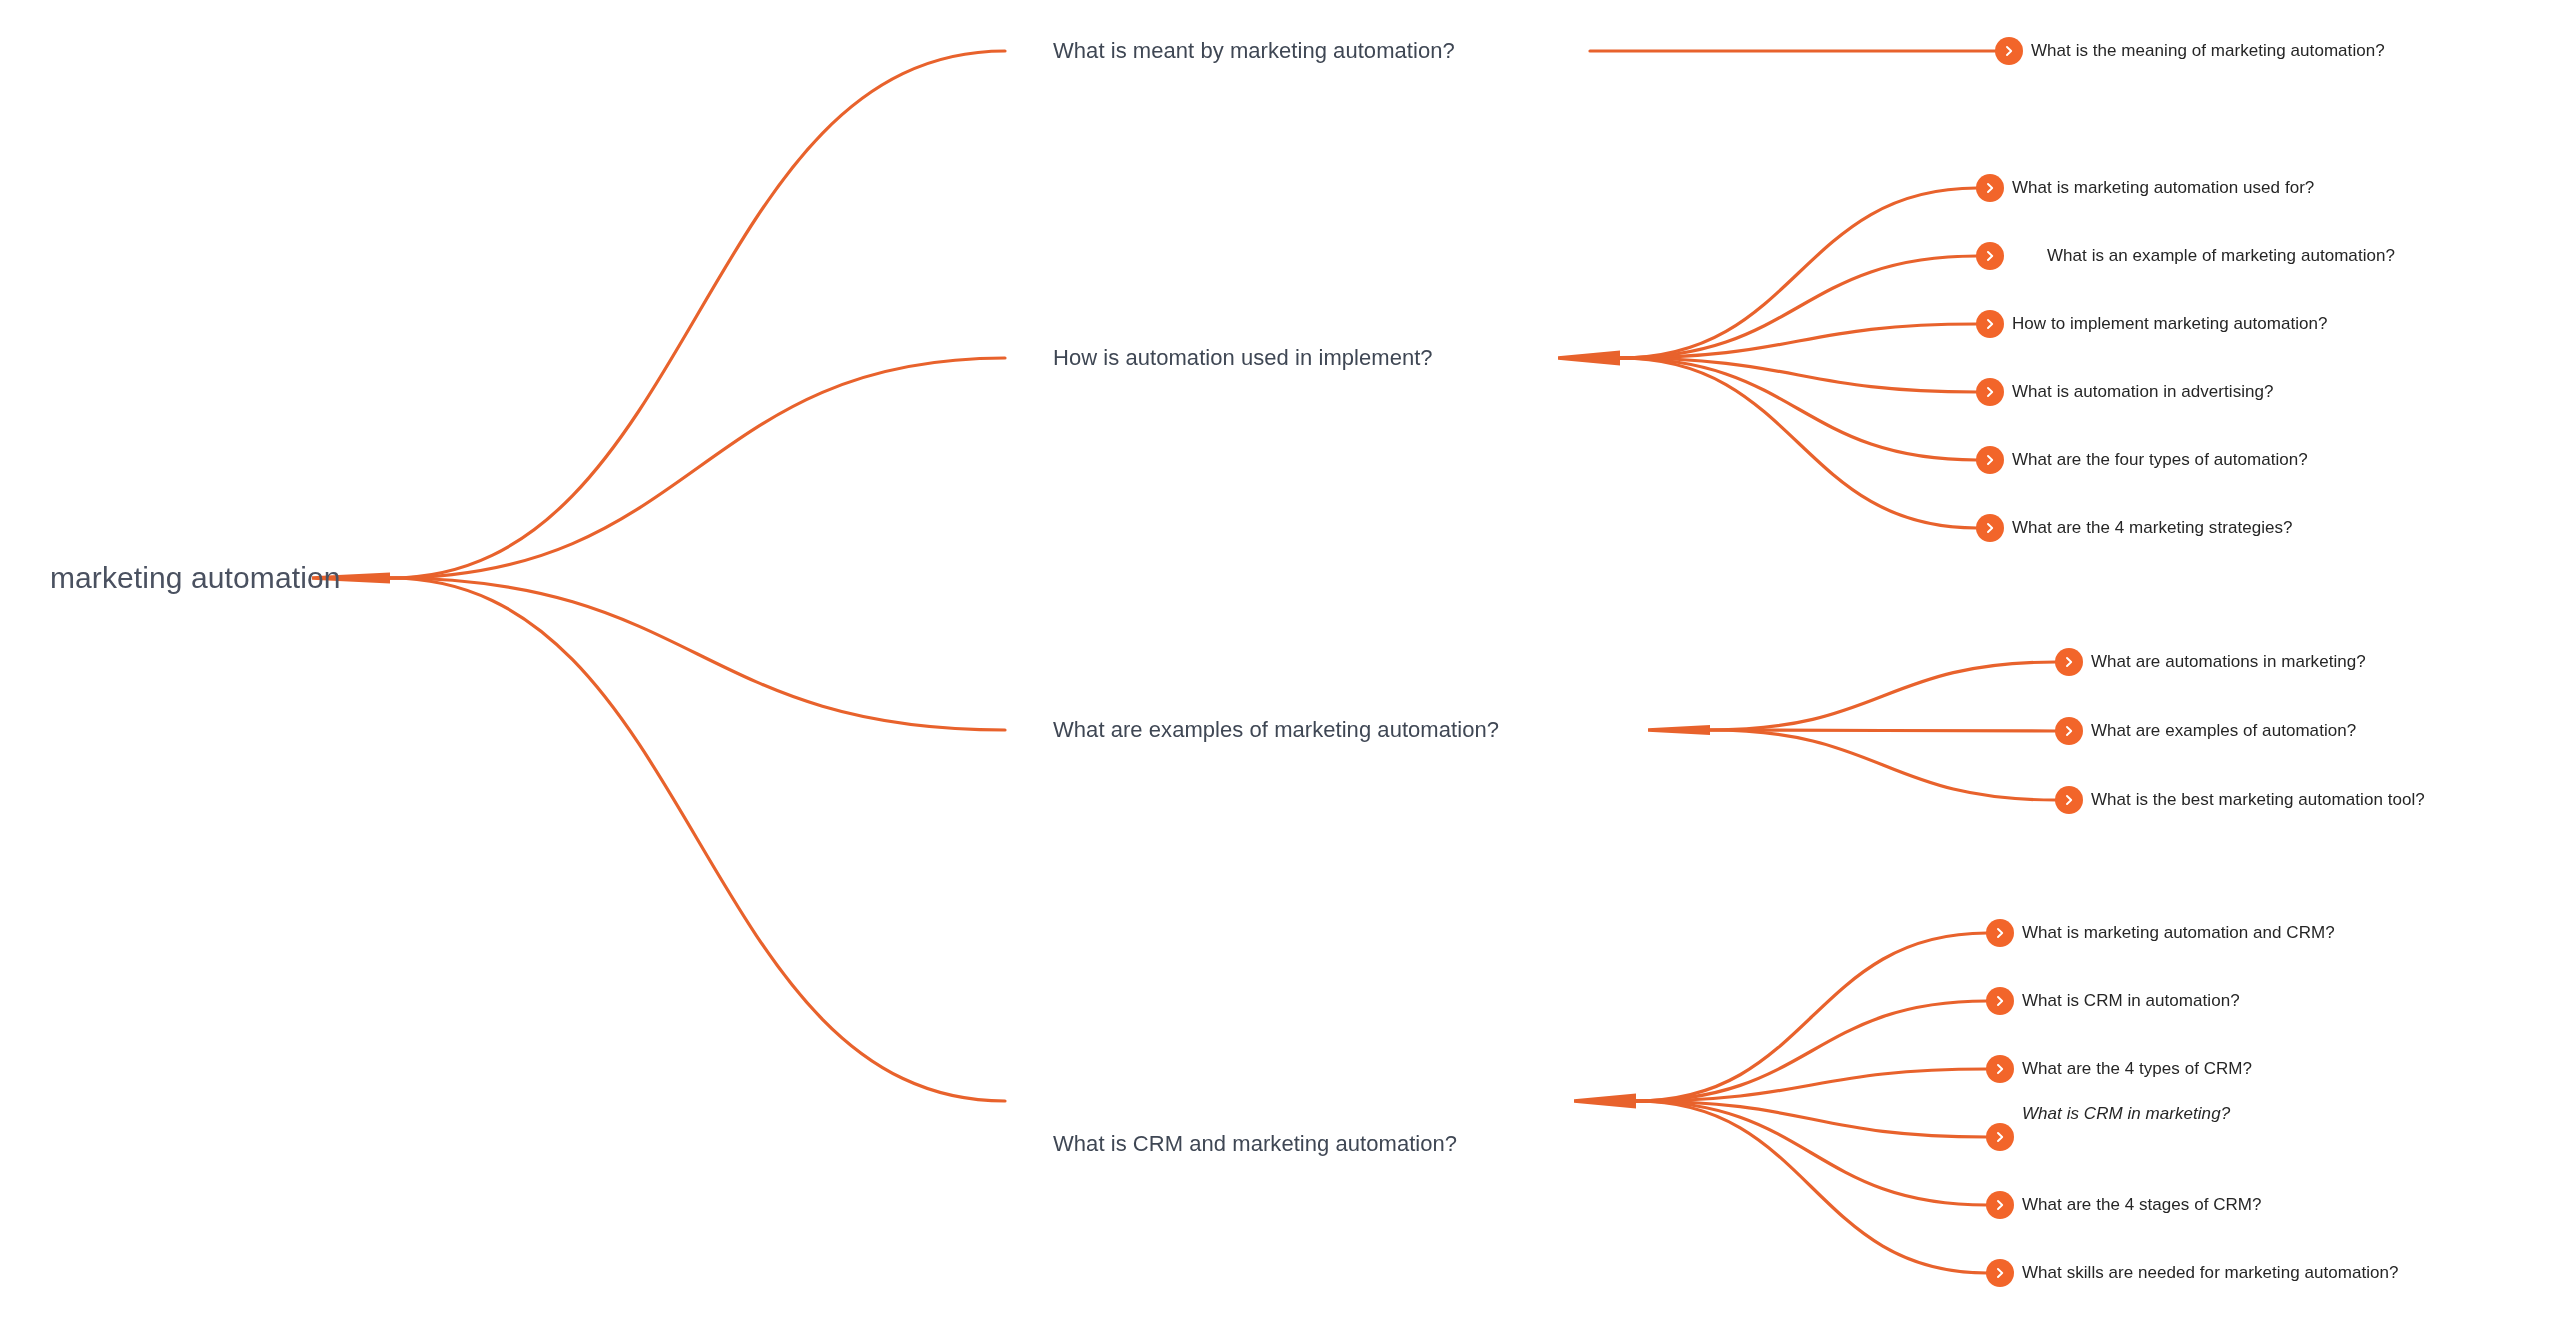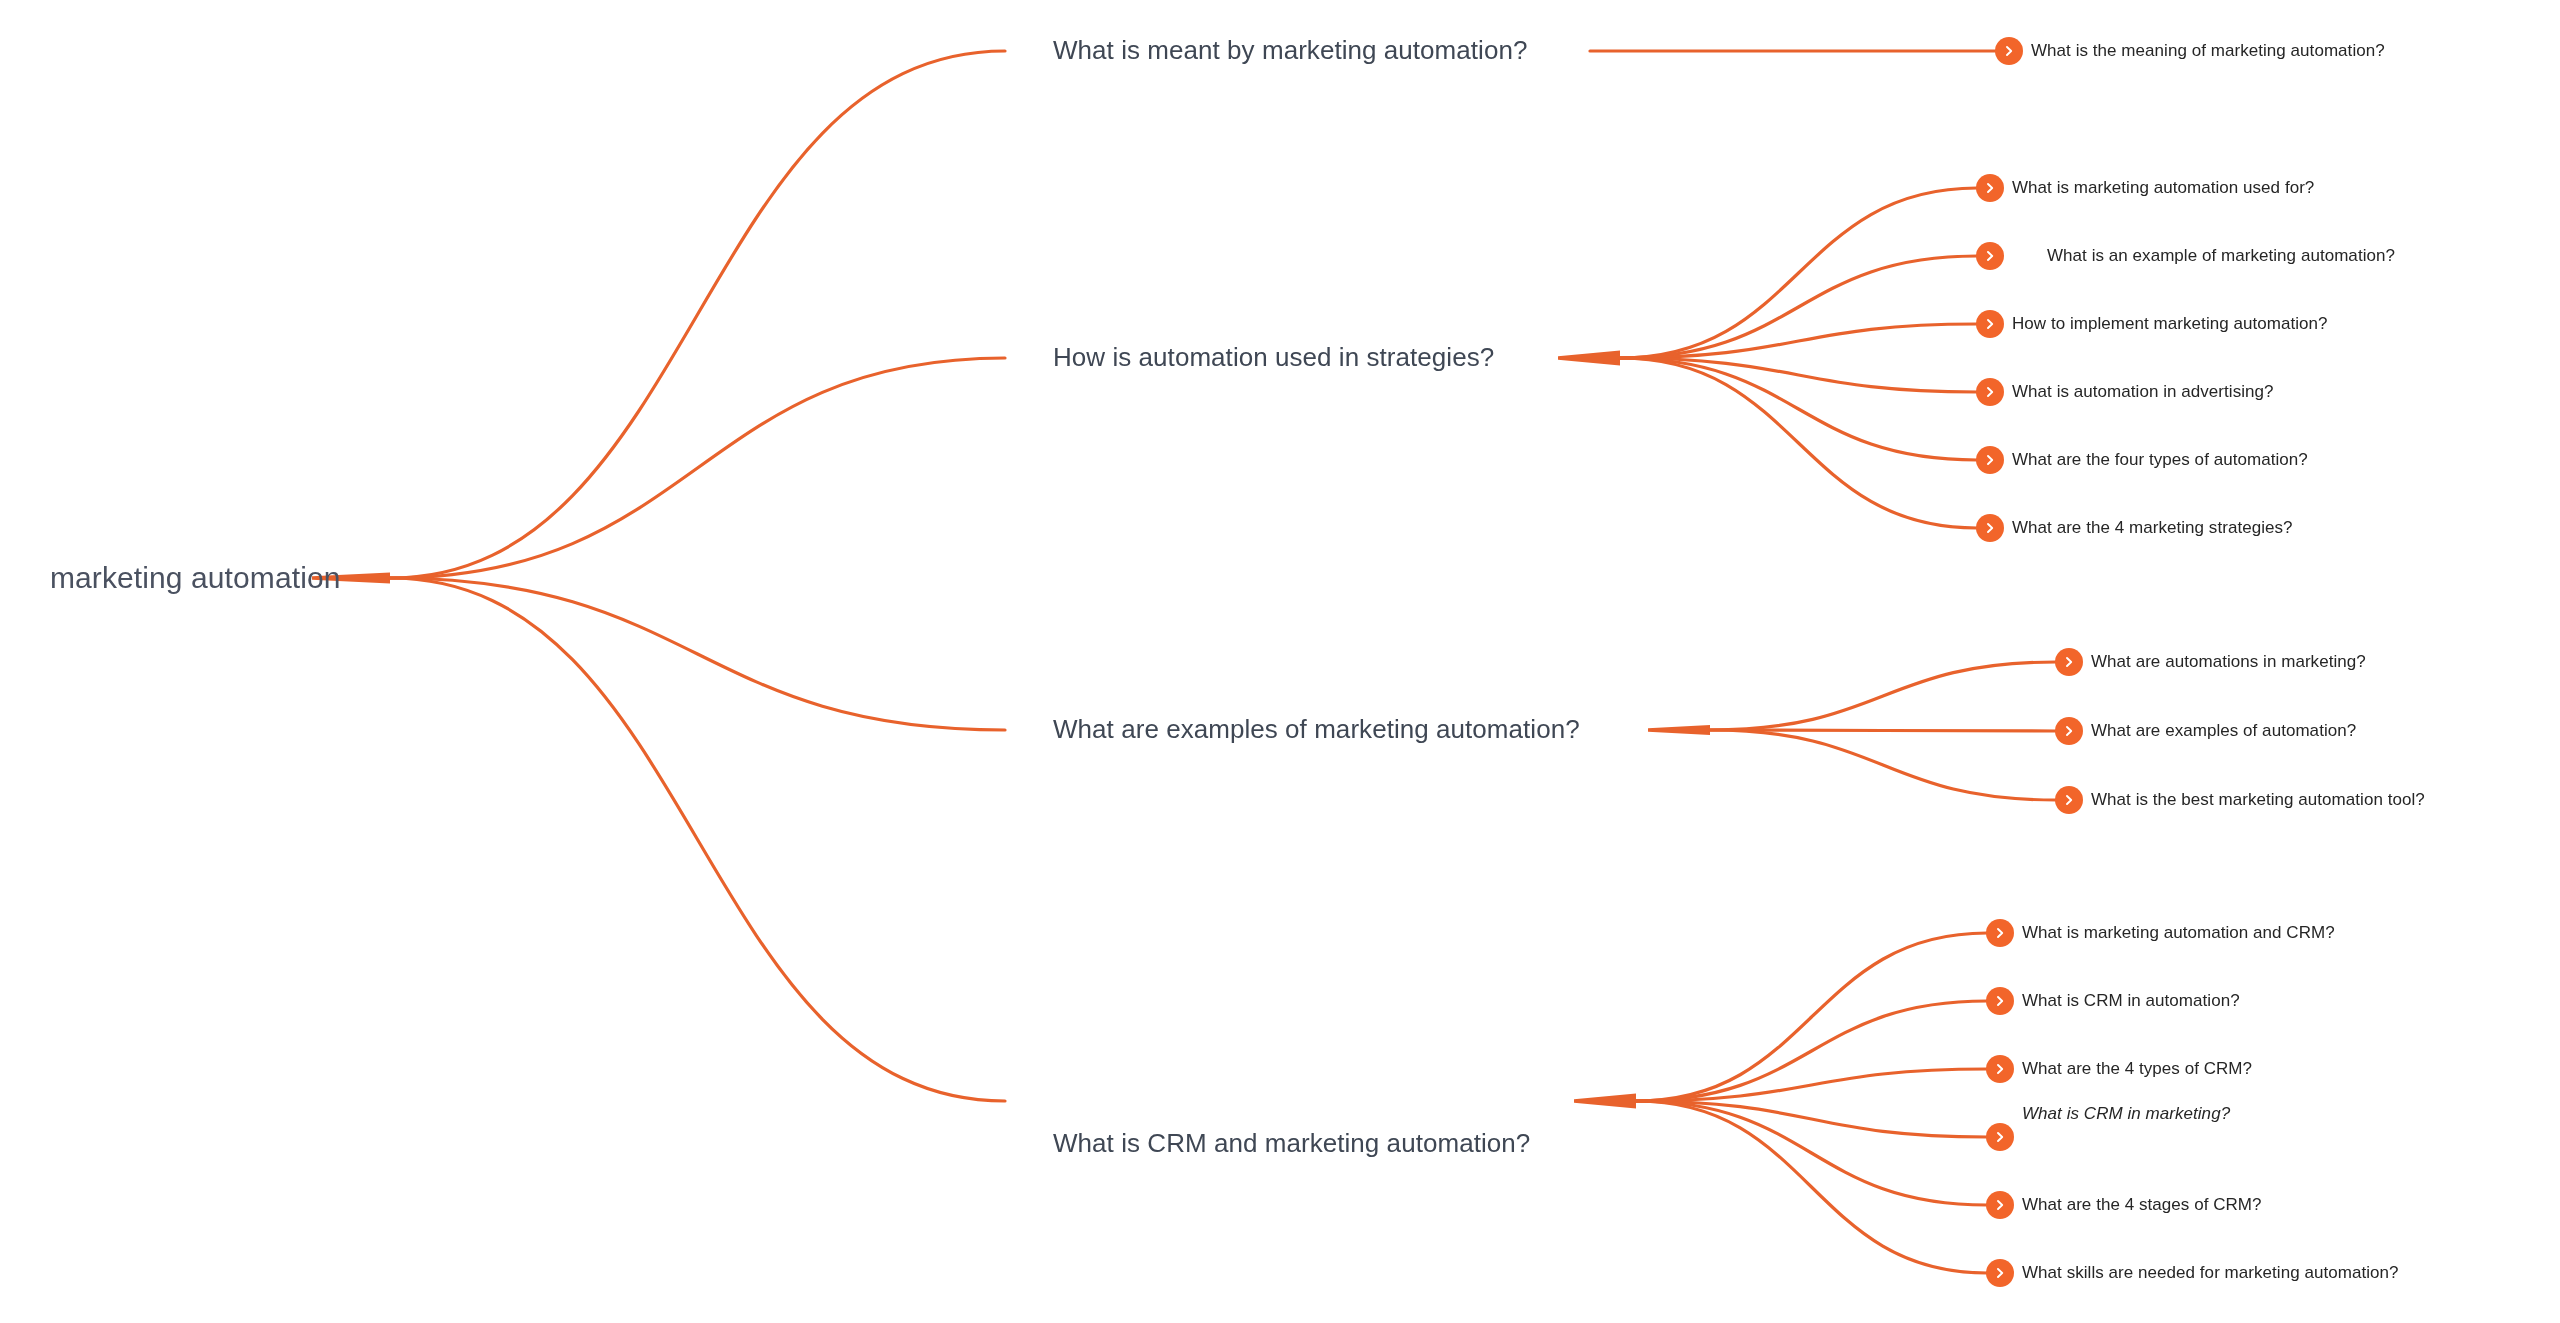--- a/index.html
+++ b/index.html
@@ -44,21 +44,21 @@
     transform: translateY(-50%);
     line-height: 1.2;
   }
   .root-label {
     font-size: 30px;
     color: #4A5160;
     font-weight: 400;
     letter-spacing: 0.1px;
   }
   .level2-label {
-    font-size: 26px;
+    font-size: 22px;
     color: #3F4754;
     font-weight: 400;
     letter-spacing: 0.05px;
   }
   .leaf-label {
     font-size: 17px;
     color: #262626;
     font-weight: 400;
     letter-spacing: 0.05px;
   }
@@ -110,21 +110,21 @@
     </svg>
   <div id="label-layer">
       <div class="node-label root-label" style="left: 50px; top: 578px;">marketing automation</div>
       <div class="node-label level2-label" style="left: 1053px; top: 51px;">What is meant by marketing automation?</div>
       <div class="leaf-bullet" style="left: 2009px; top: 51px; background: rgb(242, 101, 42);">
         <svg width="14" height="14" viewBox="0 0 14 14">
           <polyline points="5,3 9.2,7 5,11" fill="none" stroke="#ffffff" stroke-width="1.9" stroke-linecap="round" stroke-linejoin="round"></polyline>
         </svg>
       </div>
       <div class="node-label leaf-label" style="left: 2031px; top: 51px;">What is the meaning of marketing automation?</div>
-      <div class="node-label level2-label" style="left: 1053px; top: 358px;">How is automation used in strategies?</div>
+      <div class="node-label level2-label" style="left: 1053px; top: 358px;">How is automation used in implement?</div>
       <div class="leaf-bullet" style="left: 1990px; top: 188px; background: rgb(242, 101, 42);">
         <svg width="14" height="14" viewBox="0 0 14 14">
           <polyline points="5,3 9.2,7 5,11" fill="none" stroke="#ffffff" stroke-width="1.9" stroke-linecap="round" stroke-linejoin="round"></polyline>
         </svg>
       </div>
       <div class="node-label leaf-label" style="left: 2012px; top: 188px;">What is marketing automation used for?</div>
       <div class="leaf-bullet" style="left: 1990px; top: 256px; background: rgb(242, 101, 42);">
         <svg width="14" height="14" viewBox="0 0 14 14">
           <polyline points="5,3 9.2,7 5,11" fill="none" stroke="#ffffff" stroke-width="1.9" stroke-linecap="round" stroke-linejoin="round"></polyline>
         </svg>

